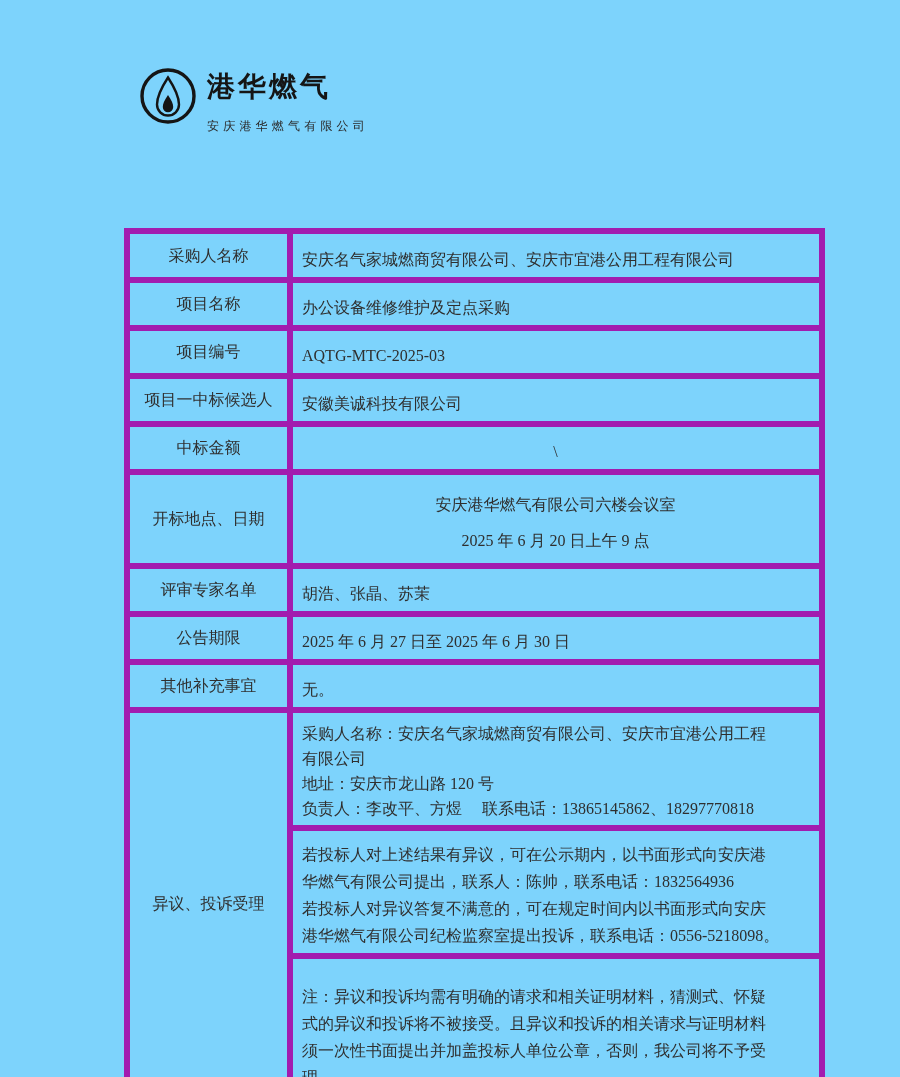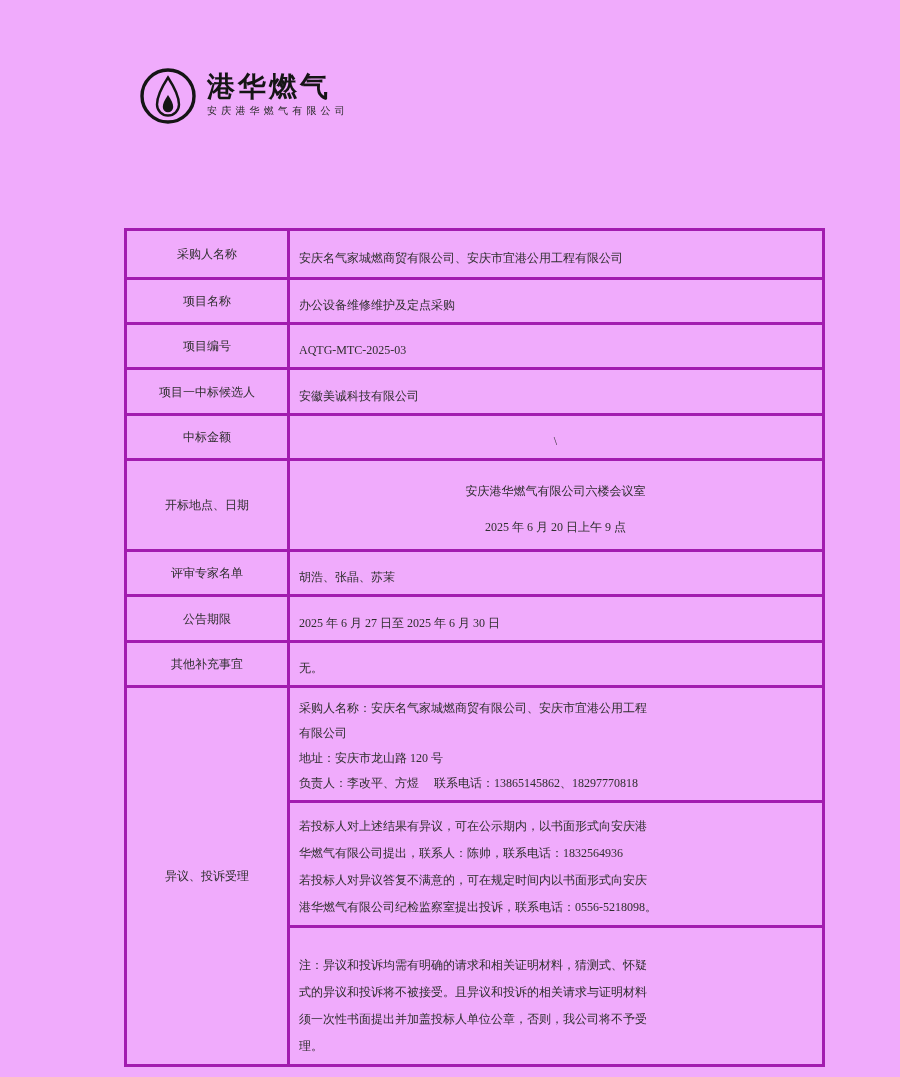--- a/index.html
+++ b/index.html
@@ -4,50 +4,50 @@
 <style>
   * { margin: 0; padding: 0; box-sizing: border-box; }
   html, body { background: #ffffff; }
   body {
     width: 900px; height: 1077px;
     position: relative;
     font-family: "Liberation Serif", "DejaVu Serif", serif;
     color: #2f2f2f;
     overflow: hidden;
   }
-  .page { position: absolute; inset: 0; background: #f0abfc; text-decoration: underline; }
+  .page { position: absolute; inset: 0; background: #7dd3fc; text-decoration: underline; }
 
   
   .logo { position: absolute; left: 138px; top: 66px; display: flex; align-items: flex-start; }
   .logo-mark { width: 60px; height: 60px; flex: 0 0 auto; }
   .logo-text { margin-left: 9px; padding-top: 6px; }
   .brand {
     font-size: 28px; font-weight: bold; color: #151515;
     letter-spacing: 3px; line-height: 30px;
   }
   .brand-sub {
-    margin-top: 2px; font-size: 10px; color: #2a2a2a;
+    margin-top: 16px; font-size: 12px; color: #2a2a2a;
     letter-spacing: 4.2px; white-space: nowrap;
   }
 
   
   .doc-title {
     position: absolute; left: 75px; top: 152px; width: 800px;
     text-align: center; font-size: 29px; font-weight: bold;
     color: #141414; letter-spacing: 1px;
   }
 
   
   table.notice {
     position: absolute; left: 124px; top: 228px;
     width: 701px; border-collapse: collapse; table-layout: fixed;
   }
   table.notice td {
-    border: 3px solid #a21caf;
-    font-size: 12px; line-height: 26px;
+    border: 6px solid #a21caf;
+    font-size: 16px; line-height: 26px;
     vertical-align: middle;
   }
   td.lbl {
     width: 163px; text-align: center; padding: 2px 4px;
   }
   td.val {
     padding: 12px 10px 4px 9px; white-space: pre-line;
   }
   td.val.center { text-align: center; }
   tr.r1  td { height: 49px; }

